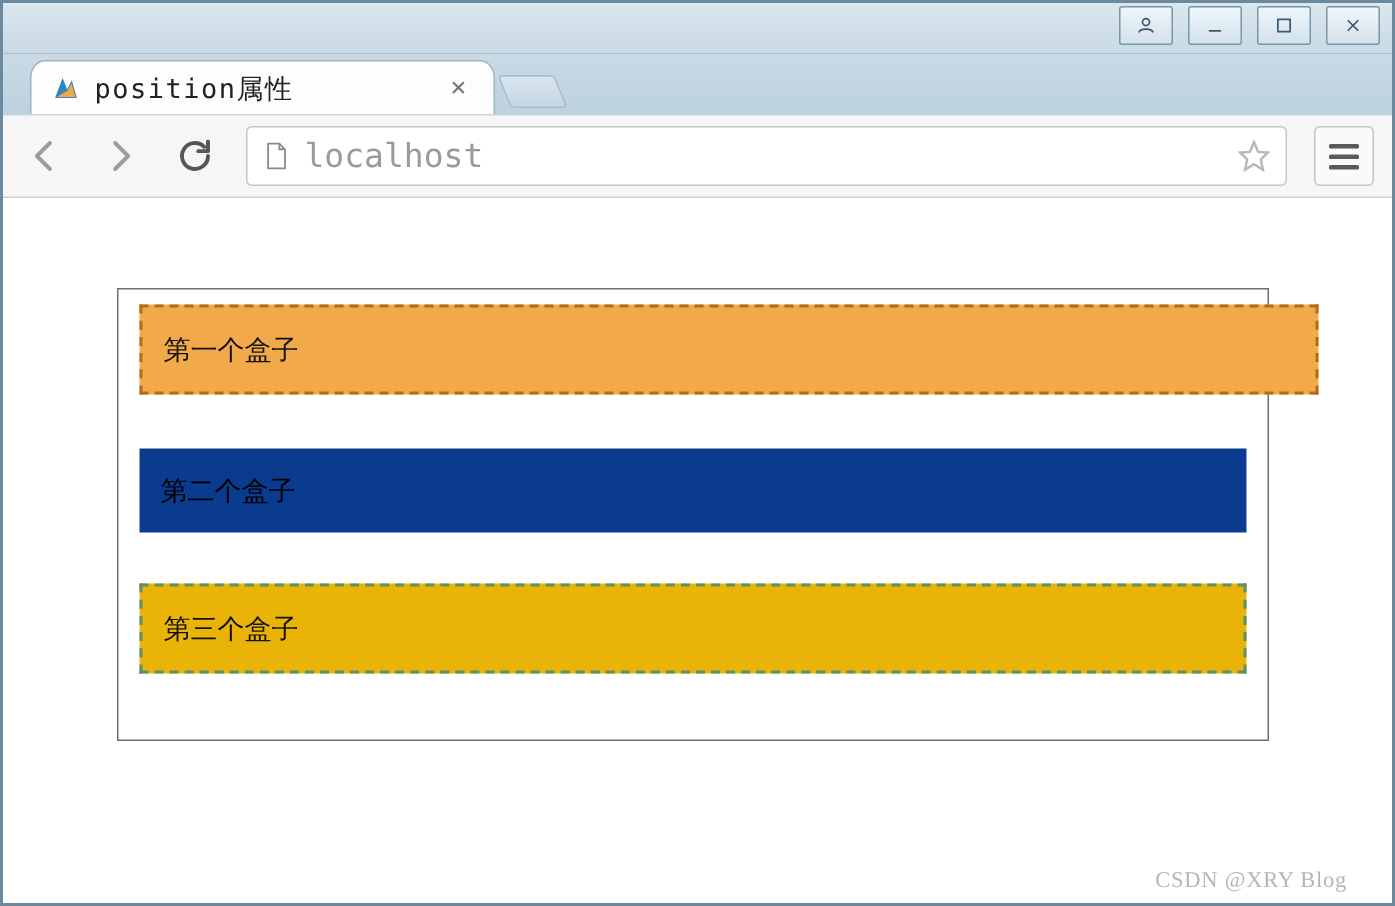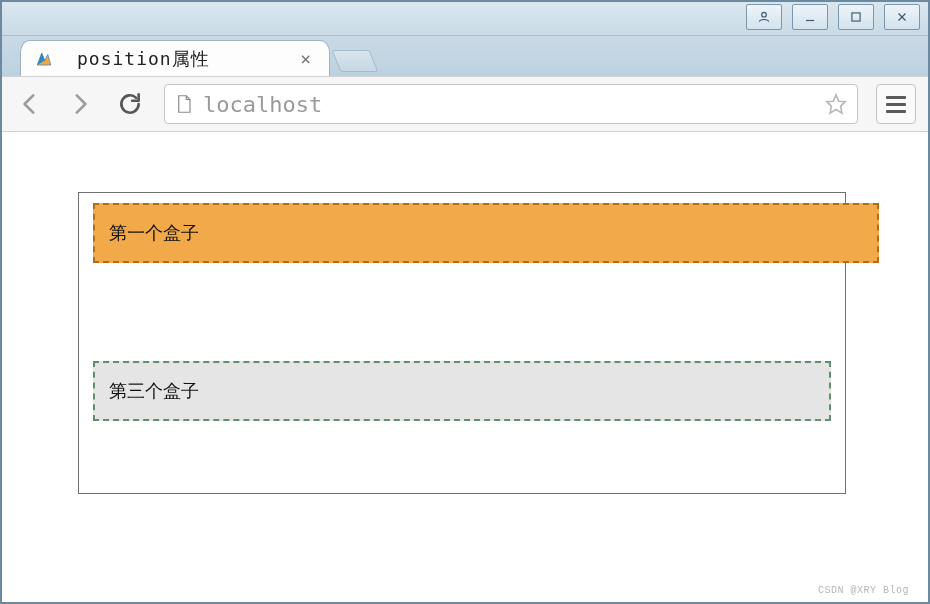--- a/index.html
+++ b/index.html
@@ -64,21 +64,21 @@
       height: 36px;
       min-width: 310px;
       background: #fdfdfd;
       border: 1px solid #9fb2c0;
       border-bottom: none;
       border-top-left-radius: 10px 12px;
       border-top-right-radius: 10px 12px;
       display: flex;
       align-items: center;
       padding: 0 14px;
-      gap: 24px;
+      gap: 10px;
       font-size: 18px;
       color: #222;
       font-family: "SimSun", "宋体", monospace;
     }
     .tab .favicon {
       width: 18px; height: 18px;
       display: inline-flex;
     }
     .tab .favicon svg { width: 18px; height: 18px; }
     .tab .tabtitle { flex: 1; white-space: nowrap; overflow: hidden; text-overflow: ellipsis; letter-spacing: 1px;}
@@ -181,35 +181,35 @@
       left: 14px;
       top: 106px;
       width: 738px;
       background: #0a3b8e;
       box-sizing: border-box;
       color: #000;
     }
     .box3 {
       position: absolute;
       left: 14px;
-      top: 168px;
+      top: 196px;
       width: 738px;
-      background: #e5e5e5;
+      background: #eab308;
       border: 2px dashed #5f8f6d;
       box-sizing: border-box;
     }
 
     
     .watermark {
       position: absolute;
-      right: 19px;
+      right: 30px;
       bottom: 6px;
-      font-size: 10px;
+      font-size: 15px;
       color: rgba(120,120,120,0.55);
-      font-family: Liberation Mono, monospace;
+      font-family: Liberation Serif, serif;
       letter-spacing: 0.5px;
     }
   </style>
 </head>
 <body>
 
 <div class="window">
 
   <div class="titlebar">
     <div class="sysbtn">
@@ -286,20 +286,23 @@
         <span></span>
         <span></span>
     </div>
   </div>
 
   <div class="viewport">
     <div class="container">
       <div class="box box1">
         <span>第一个盒子</span>
       </div>
+      <div class="box box2">
+        <span>第二个盒子</span>
+      </div>
       <div class="box box3">
         <span>第三个盒子</span>
       </div>
     </div>
     <div class="watermark">CSDN @XRY Blog</div>
   </div>
 
 </div>
 
 </body></html>

